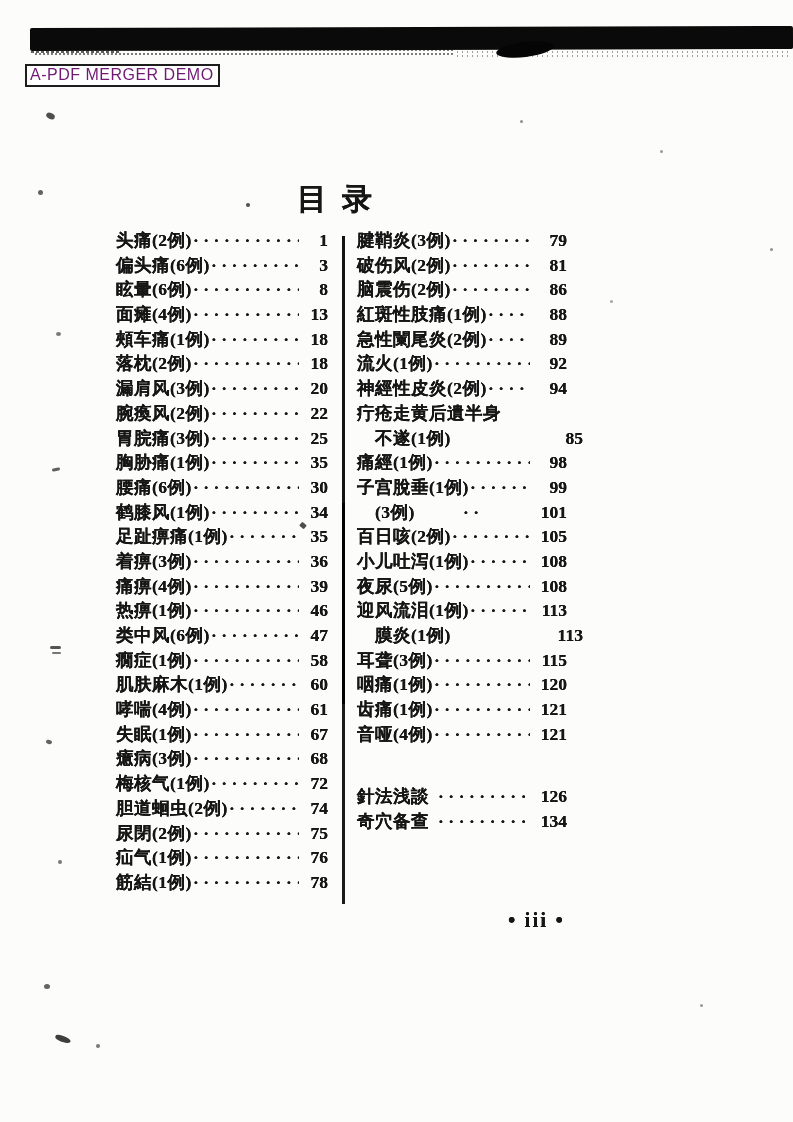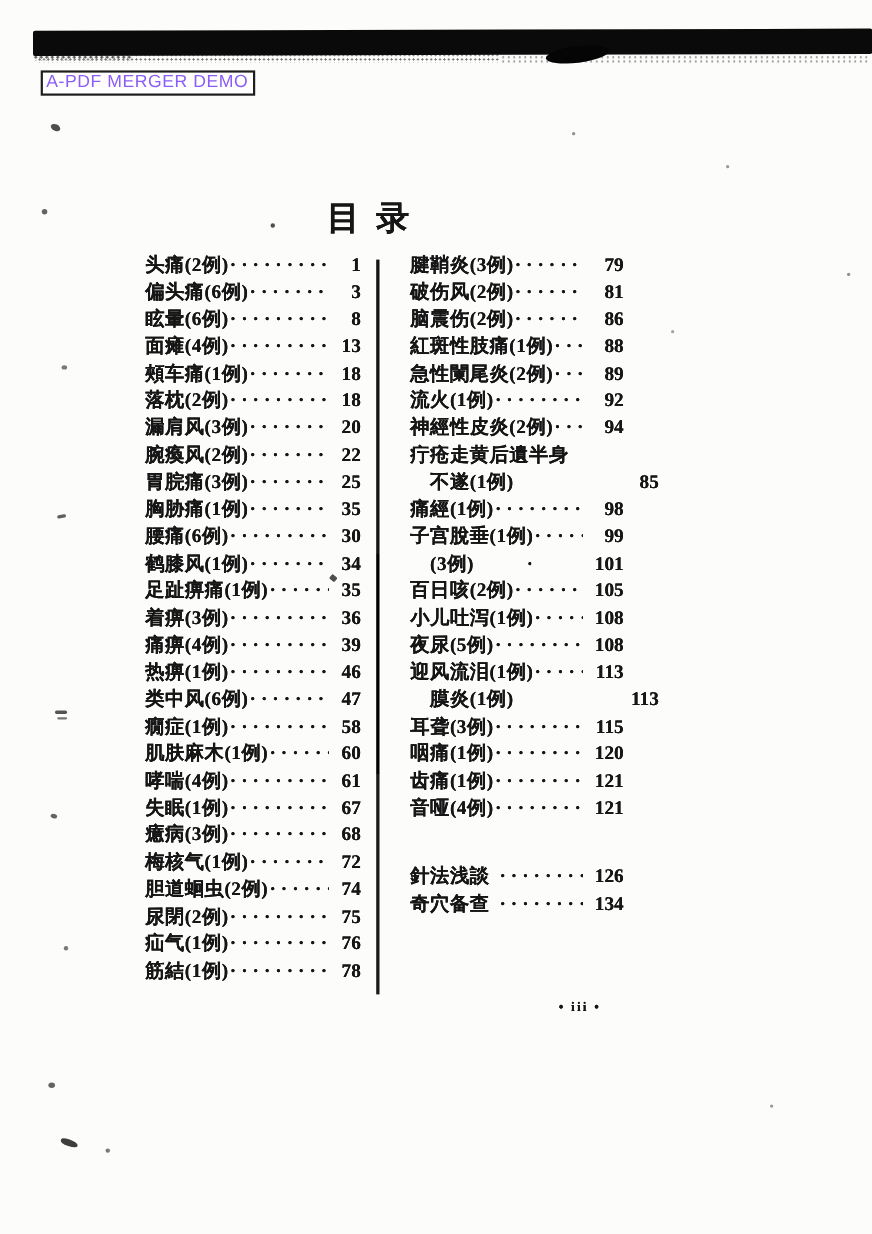--- a/index.html
+++ b/index.html
@@ -16,44 +16,44 @@
   .band-speck2{position:absolute;left:455px;top:46px;width:335px;height:11px;opacity:.4;
     background-image:radial-gradient(#111 30%,transparent 33%);background-size:5px 4px;}
   .band-blob{position:absolute;left:496px;top:42px;width:58px;height:15px;background:#050505;border-radius:50%;transform:rotate(-7deg);}
   .band-tail{position:absolute;left:30px;top:42px;width:90px;height:13px;opacity:.65;
     background-image:radial-gradient(#0a0a0a 38%,transparent 40%);background-size:5px 4px;}
   .speck{position:absolute;background:#222;border-radius:50%;}
   
   .watermark{
     position:absolute;left:25px;top:64px;border:2px solid #1d1d1d;background:rgba(255,255,255,.85);
     font-family:"Liberation Sans","DejaVu Sans",sans-serif;
-    font-size:16px;color:#8b5cf6;padding:0 4px 1px 3px;letter-spacing:.5px;white-space:nowrap;margin-left:12px;
+    font-size:16px;color:#701a75;padding:0 4px 1px 3px;letter-spacing:.5px;white-space:nowrap;
   }
   
   .title{position:absolute;left:297px;top:184px;display:flex;gap:15px;
     font-size:30px;font-weight:700;letter-spacing:0;line-height:30px;
     text-shadow:0 0 .5px #000;}
   
   .col{position:absolute;top:228px;}
   #left-col{left:116px;width:212px;}
   #right-col{left:357px;width:210px;}
   .toc-row{display:flex;align-items:baseline;height:24.7px;line-height:24.7px;
     font-size:17.5px;font-weight:700;white-space:nowrap;text-shadow:0 0 .4px #000;}
   .toc-row.indent{padding-left:18px;gap:47px;}
   .toc-row.gap{margin-top:38px;align-items:center;}
-  .toc-label{flex:0 0 auto;letter-spacing:.5px;margin-left:16px;}
+  .toc-label{flex:0 0 auto;letter-spacing:.5px;}
   .toc-leader{flex:1 1 auto;overflow:hidden;letter-spacing:4.5px;margin:0 3px 0 1px;font-weight:700;}
   .toc-leader.spaced{margin-left:9px;}
   .toc-page{flex:0 0 auto;text-align:right;font-weight:700;}
   #left-col .toc-page{width:26px;}
   #right-col .toc-page{width:34px;}
   .divider{position:absolute;left:342px;top:236px;width:2.5px;height:668px;
     background:linear-gradient(#131313 0 40%,#000 40% 70%,#1a1a1a 70% 100%);}
   
-  .footer{position:absolute;left:508px;top:908px;font-size:12px;font-weight:700;
+  .footer{position:absolute;left:508px;top:908px;font-size:21px;font-weight:700;
     letter-spacing:2px;text-shadow:0 0 .4px #000;}
   .mark{position:absolute;background:#1c1c1c;}
 </style>
 </head>
 <body>
 
 <div id="page">
 
   <div class="band"></div>
   <div class="band-speck1"></div>

